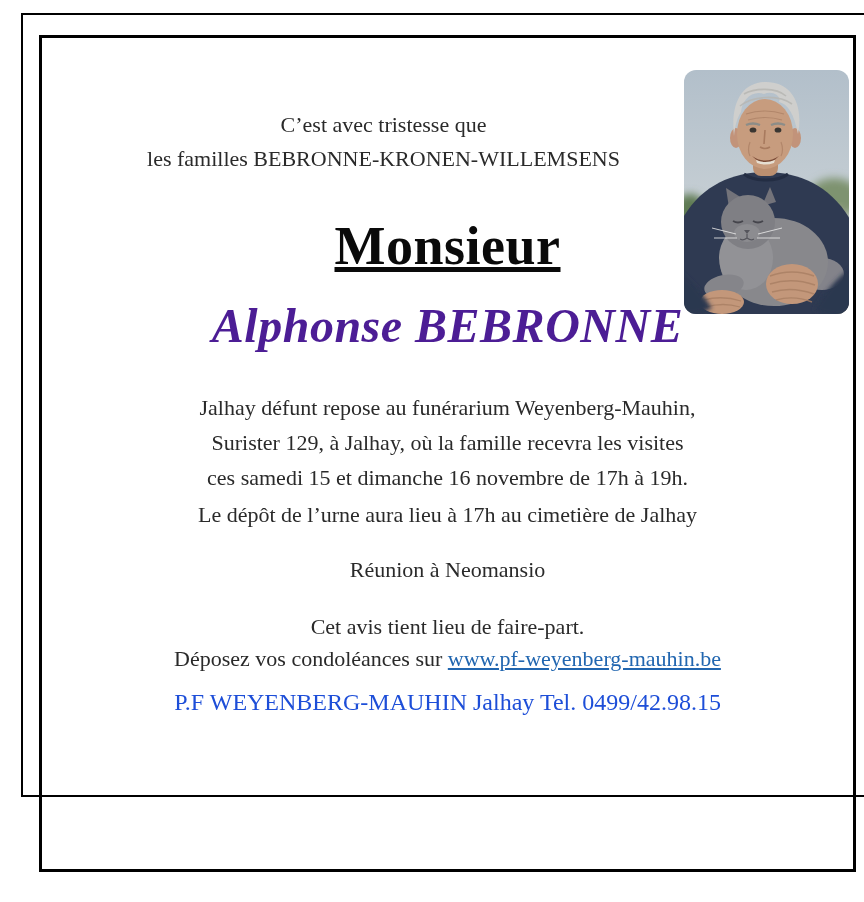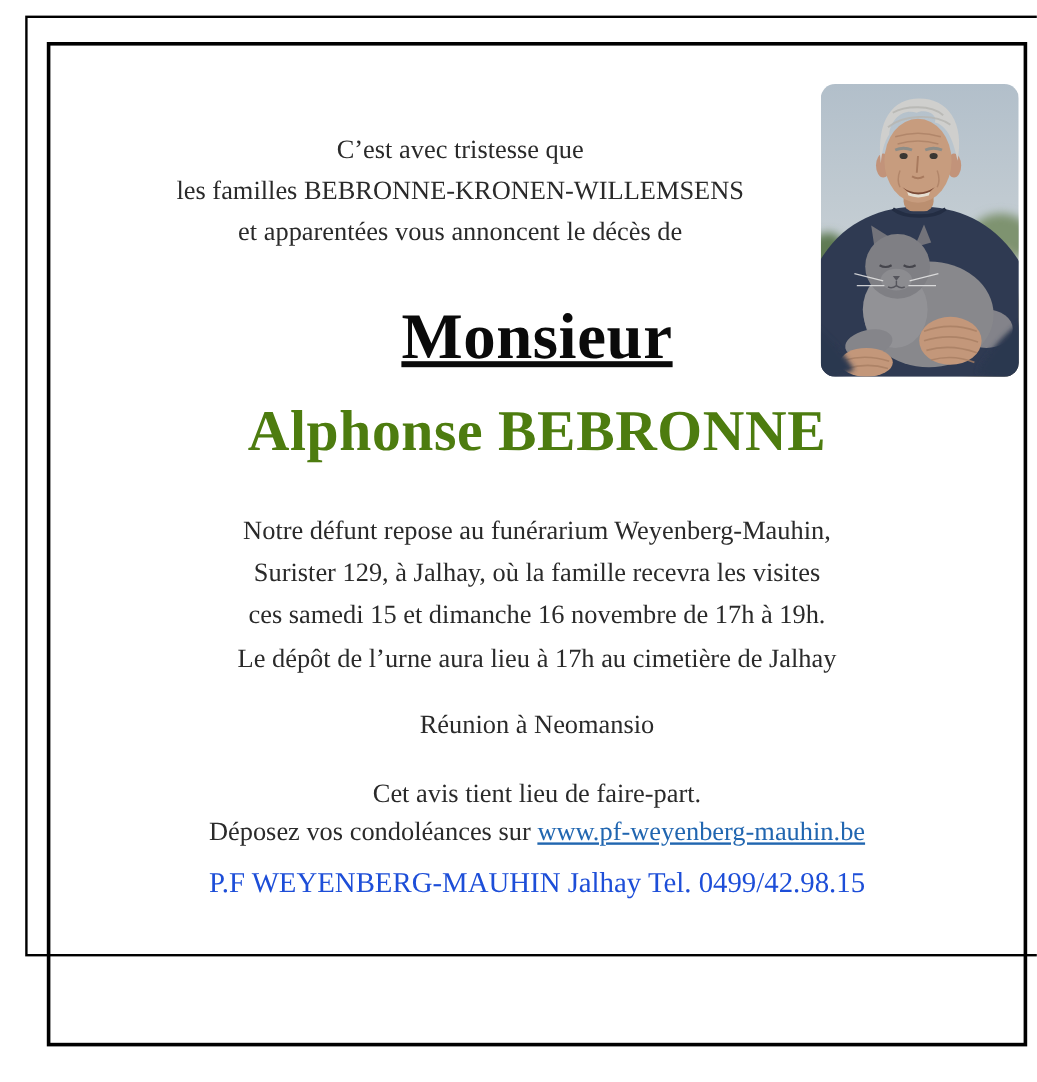--- a/index.html
+++ b/index.html
@@ -11,21 +11,21 @@
     position:absolute;left:21px;top:13px;width:850px;height:784px;
     box-sizing:border-box;border:2px solid #000;background:#fff;
   }
   .card-inner{
     position:absolute;left:16px;top:20px;width:817px;height:837px;
     box-sizing:border-box;border:3px solid #000;
   }
   .content{position:relative;width:100%;height:100%;text-align:center;}
   .intro{padding-top:70px;padding-right:128px;font-size:22px;line-height:34px;color:#2a2a2a;}
   .title-1{margin-top:44px;font-size:54px;line-height:52px;font-weight:bold;color:#0a0a0a;letter-spacing:0.5px;text-decoration:underline;}
-  .title-2{margin-top:26px;font-size:48px;line-height:56px;font-weight:bold;color:#4d7c0f;letter-spacing:0.5px;}
+  .title-2{margin-top:26px;font-size:48px;line-height:56px;font-weight:bold;color:#4c1d95;letter-spacing:0.5px;font-style:italic;}
   .dates{margin-top:10px;font-size:21px;line-height:28px;}
   .para{font-size:22px;line-height:35px;color:#2a2a2a;}
   .p-repose{margin-top:36px;}
   .p-hommage{margin-top:12px;}
   .p-urn{margin-top:2px;}
   .p-reunion{margin-top:20px;text-align:center;}
   .p-notice{margin-top:24px;line-height:32px;}
   .p-condolences{line-height:32px;}
   .link{color:#2166b0;text-decoration:underline;cursor:pointer;}
   .footer{margin-top:12px;font-size:24px;line-height:30px;color:#1d4ed8;}
@@ -38,28 +38,27 @@
 </head>
 <body>
 
 <div class="card-outer">
   <div class="card-inner">
     <div class="content">
 
       <div class="intro">
         <div>C’est avec tristesse que</div>
         <div>les familles BEBRONNE-KRONEN-WILLEMSENS</div>
-        <div>et apparentées vous annoncent le décès de</div>
       </div>
 
       <div class="title-1">Monsieur</div>
       <div class="title-2">Alphonse BEBRONNE</div>
 
       <div class="para p-repose">
-        <div>Notre défunt repose au funérarium Weyenberg-Mauhin,</div>
+        <div>Jalhay défunt repose au funérarium Weyenberg-Mauhin,</div>
         <div>Surister 129, à Jalhay, où la famille recevra les visites</div>
         <div>ces samedi 15 et dimanche 16 novembre de 17h à 19h.</div>
       </div>
 
 
       <div class="para p-urn">Le dépôt de l’urne aura lieu à 17h au cimetière de Jalhay</div>
       <div class="para p-reunion">Réunion à Neomansio</div>
 
       <div class="para p-notice">Cet avis tient lieu de faire-part.</div>
       <div class="para p-condolences"><span>Déposez vos condoléances sur </span><a class="link" href="#">www.pf-weyenberg-mauhin.be</a></div>

